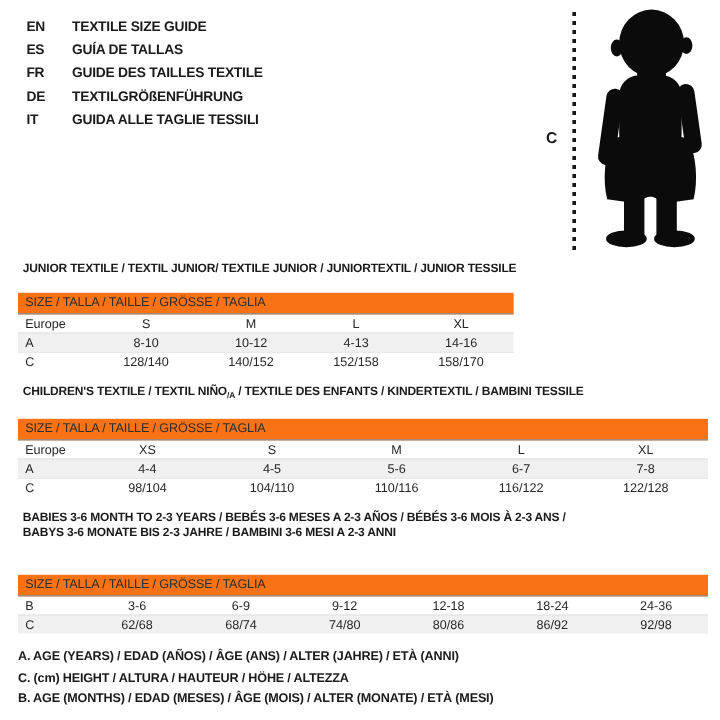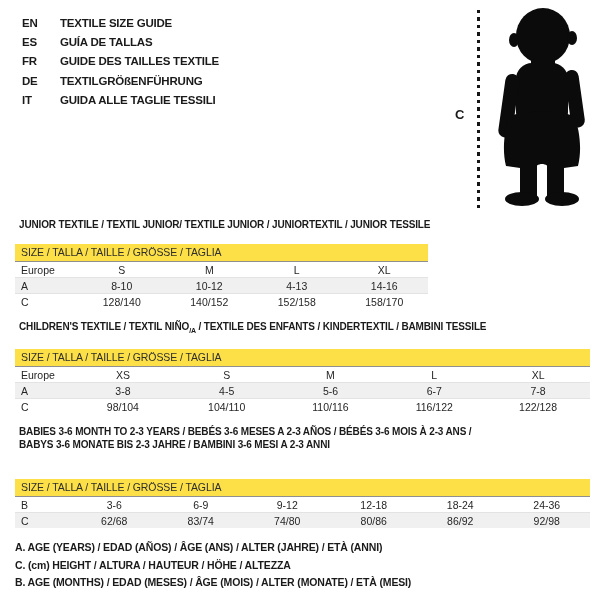--- a/index.html
+++ b/index.html
@@ -28,21 +28,21 @@
   .table-section{position:absolute;}
   .t1{left:15px;top:218px;width:413px;}
   .t2{left:15px;top:320px;width:575px;}
   .t3{left:15px;top:425px;width:575px;}
   .tbl-title{font-weight:bold;font-size:10px;letter-spacing:-0.15px;line-height:13px;padding-left:4px;white-space:nowrap;}
   .tbl-title sub{font-size:7px;}
   .t1 .tbl-title{margin-bottom:13px;}
   .t2 .tbl-title{margin-bottom:12px;}
   .t3 .tbl-title{margin-bottom:28px;}
   .size-bar{
-    height:17px;line-height:17px;background:#fde047;border-bottom:1px solid #8f8f8f;
+    height:17px;line-height:17px;background:#f97316;border-bottom:1px solid #8f8f8f;
     padding-left:6px;font-size:10.5px;color:#2e2e2e;letter-spacing:-0.1px;
   }
   .trow{display:flex;height:15px;line-height:17px;font-size:10.5px;color:#262626;}
   .trow + .trow{border-top:1px solid #e3e3e3;}
   .trow.shaded{background:#f0f0f0;}
   .rlabel{padding-left:6px;}
   .t1 .rlabel{width:57px;}
   .t2 .rlabel,.t3 .rlabel{width:50px;}
   .cell{flex:1;text-align:center;}
 
@@ -132,21 +132,21 @@
       <div class="trow">
         <span class="rlabel">Europe</span>
         <span class="cell">XS</span>
         <span class="cell">S</span>
         <span class="cell">M</span>
         <span class="cell">L</span>
         <span class="cell">XL</span>
       </div>
       <div class="trow shaded">
         <span class="rlabel">A</span>
-        <span class="cell">3-8</span>
+        <span class="cell">4-4</span>
         <span class="cell">4-5</span>
         <span class="cell">5-6</span>
         <span class="cell">6-7</span>
         <span class="cell">7-8</span>
       </div>
       <div class="trow">
         <span class="rlabel">C</span>
         <span class="cell">98/104</span>
         <span class="cell">104/110</span>
         <span class="cell">110/116</span>
@@ -168,21 +168,21 @@
         <span class="cell">3-6</span>
         <span class="cell">6-9</span>
         <span class="cell">9-12</span>
         <span class="cell">12-18</span>
         <span class="cell">18-24</span>
         <span class="cell">24-36</span>
       </div>
       <div class="trow shaded">
         <span class="rlabel">C</span>
         <span class="cell">62/68</span>
-        <span class="cell">83/74</span>
+        <span class="cell">68/74</span>
         <span class="cell">74/80</span>
         <span class="cell">80/86</span>
         <span class="cell">86/92</span>
         <span class="cell">92/98</span>
       </div>
     </div>
 </section>
 
 <div class="abs footnotes" id="footnotes">
     <div class="fline">A. AGE (YEARS) / EDAD (AÑOS) / ÂGE (ANS) / ALTER (JAHRE) / ETÀ (ANNI)</div>

